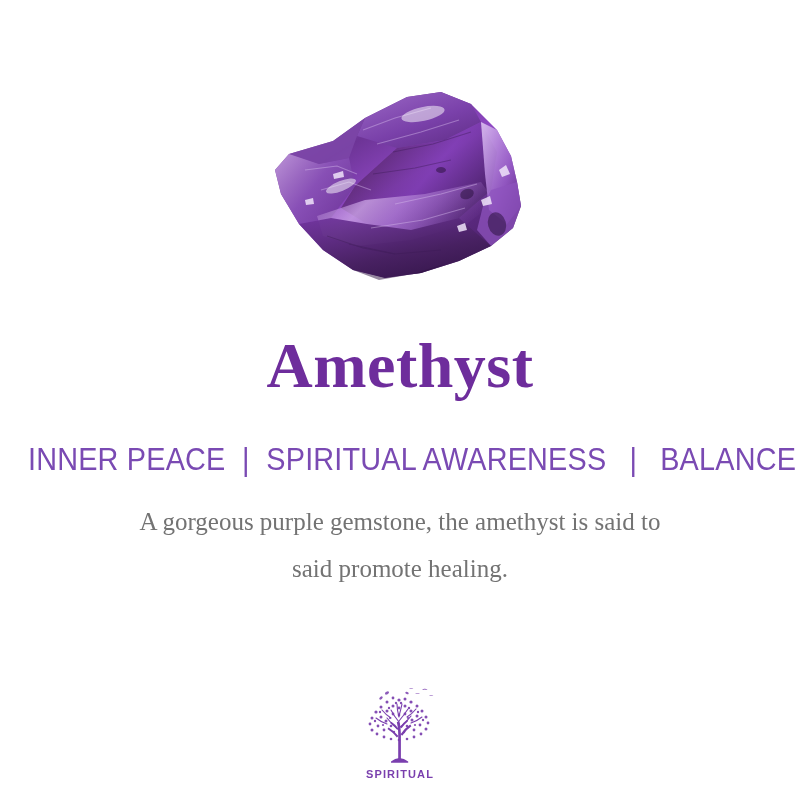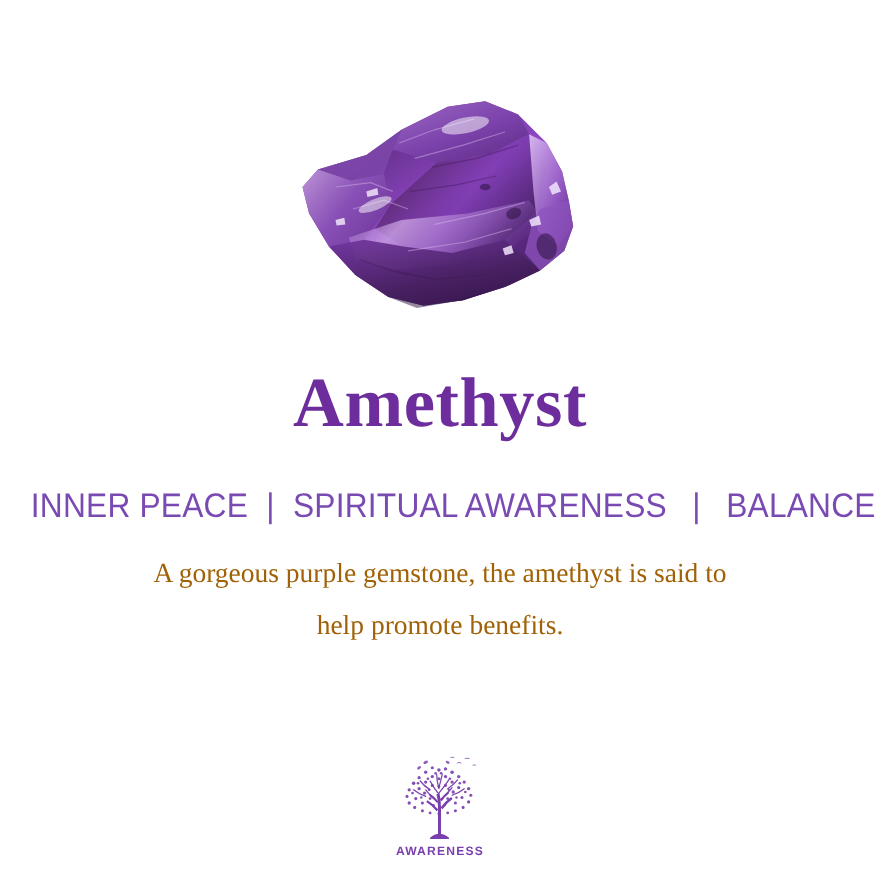--- a/index.html
+++ b/index.html
@@ -74,21 +74,21 @@
   
   .body-copy {
     position: absolute;
     left: 60px;
     top: 498px;
     width: 680px;
     text-align: center;
     font-family: "Liberation Serif", "DejaVu Serif", serif;
     font-size: 25px;
     line-height: 47px;
-    color: #a16207;
+    color: #737373;
   }
   .body-copy .line { display: block; white-space: nowrap; }
 
   
   .logo {
     position: absolute;
     left: 0;
     top: 684px;
     width: 800px;
     display: flex;
@@ -216,21 +216,21 @@
   <div class="subtitle">
     <span class="kw">INNER PEACE</span>
     <span class="sep">|</span>
     <span class="kw">SPIRITUAL AWARENESS</span>
     <span class="sep wide">|</span>
     <span class="kw">BALANCE</span>
   </div>
 
   <div class="body-copy">
     <span class="line">A gorgeous purple gemstone, the amethyst is said to</span>
-    <span class="line">help promote benefits.</span>
+    <span class="line">said promote healing.</span>
   </div>
 
   <div class="logo">
     <svg class="logo-mark" width="86" height="82" viewBox="0 0 86 82">
       <g fill="#7A3FAE">
 
         <path d="M41.2,76.5 L41.2,50 q0,-7 -1.4,-12 l2.6,-0.6 q1.5,5.4 1.5,12.6
                  l0,26.5 z"></path>
         <path d="M43.6,50.2 q4.4,-6.2 9.6,-9.6 l1.2,1.7 q-5,3.4 -9.2,9.4 z"></path>
         <path d="M41.4,52 q-4.6,-5.6 -9.8,-8.6 l-1.1,1.7 q5,3 9.4,8.4 z"></path>
@@ -318,16 +318,16 @@
           <path d="M52,5 q2.2,-1.9 4.4,0 q-2.2,-0.8 -4.4,0 z"></path>
         </g>
 
         <g opacity="0.85">
           <ellipse cx="30" cy="9" rx="2.2" ry="1.3" transform="rotate(-28 30 9)"></ellipse>
           <ellipse cx="24" cy="14" rx="2" ry="1.2" transform="rotate(-40 24 14)"></ellipse>
           <ellipse cx="50" cy="9" rx="1.8" ry="1.1" transform="rotate(25 50 9)"></ellipse>
         </g>
       </g>
     </svg>
-    <div class="logo-text">AWARENESS</div>
+    <div class="logo-text">SPIRITUAL</div>
   </div>
 
 </div>
 
 </body></html>

